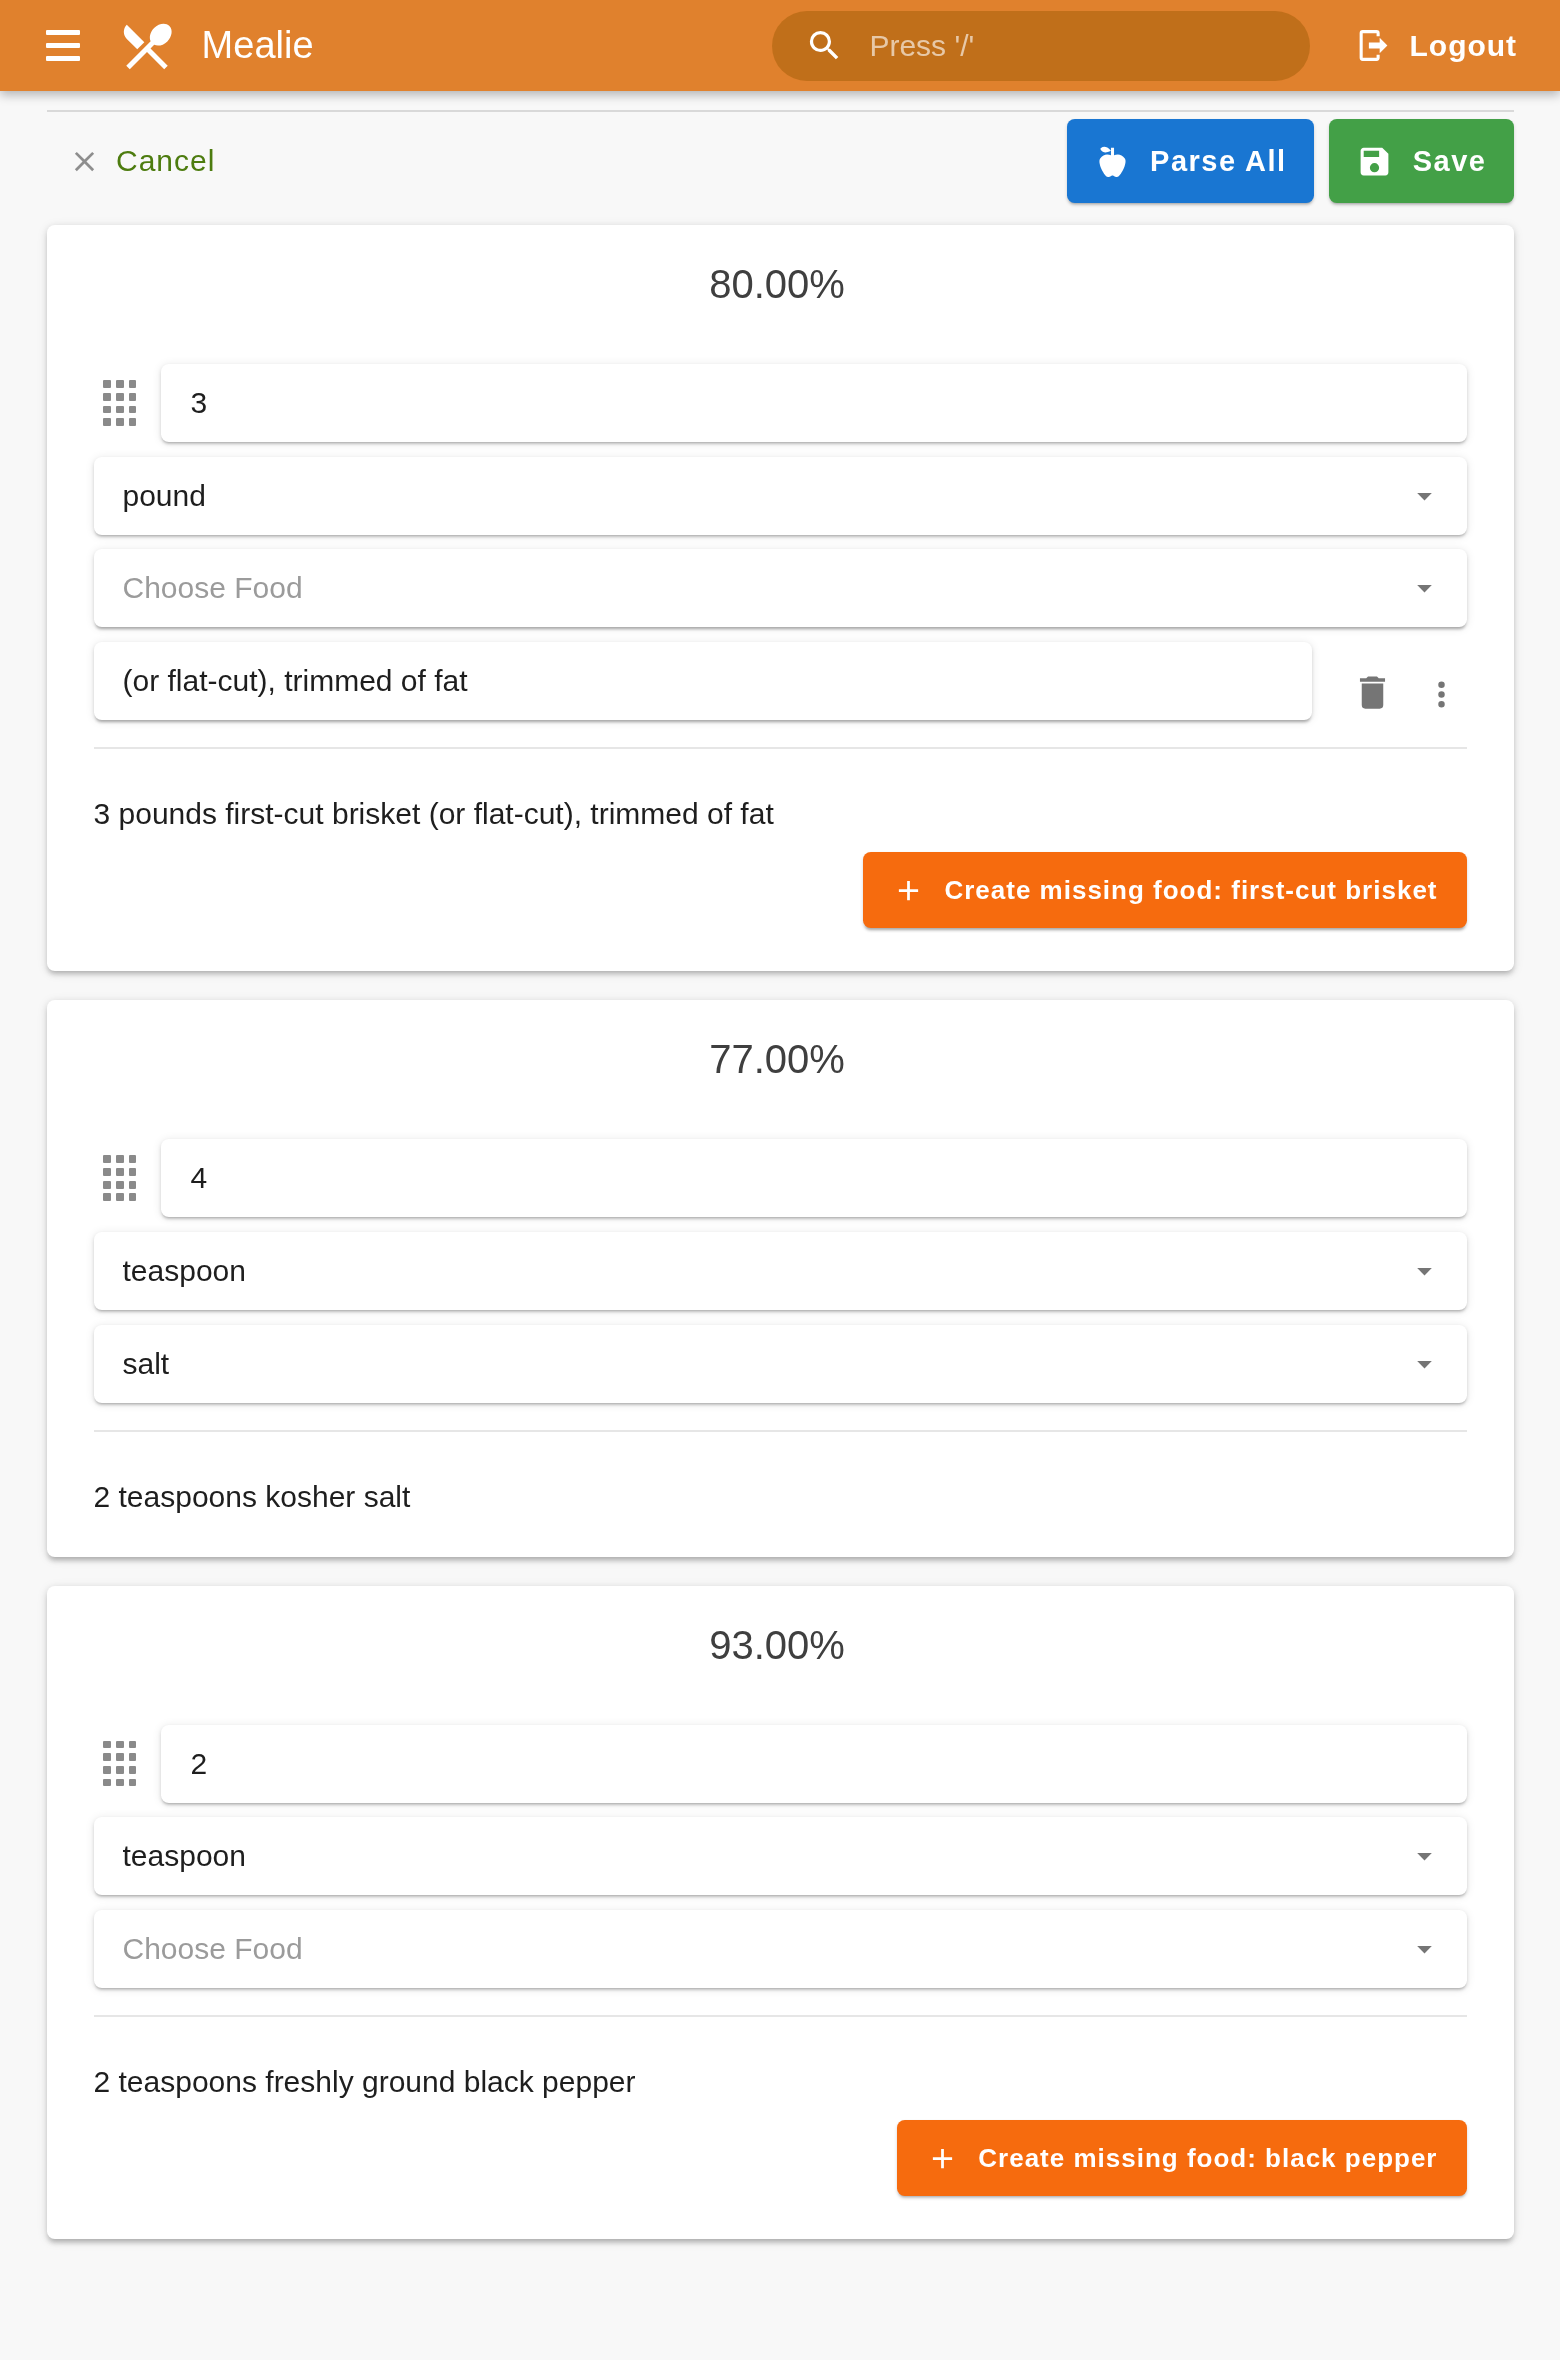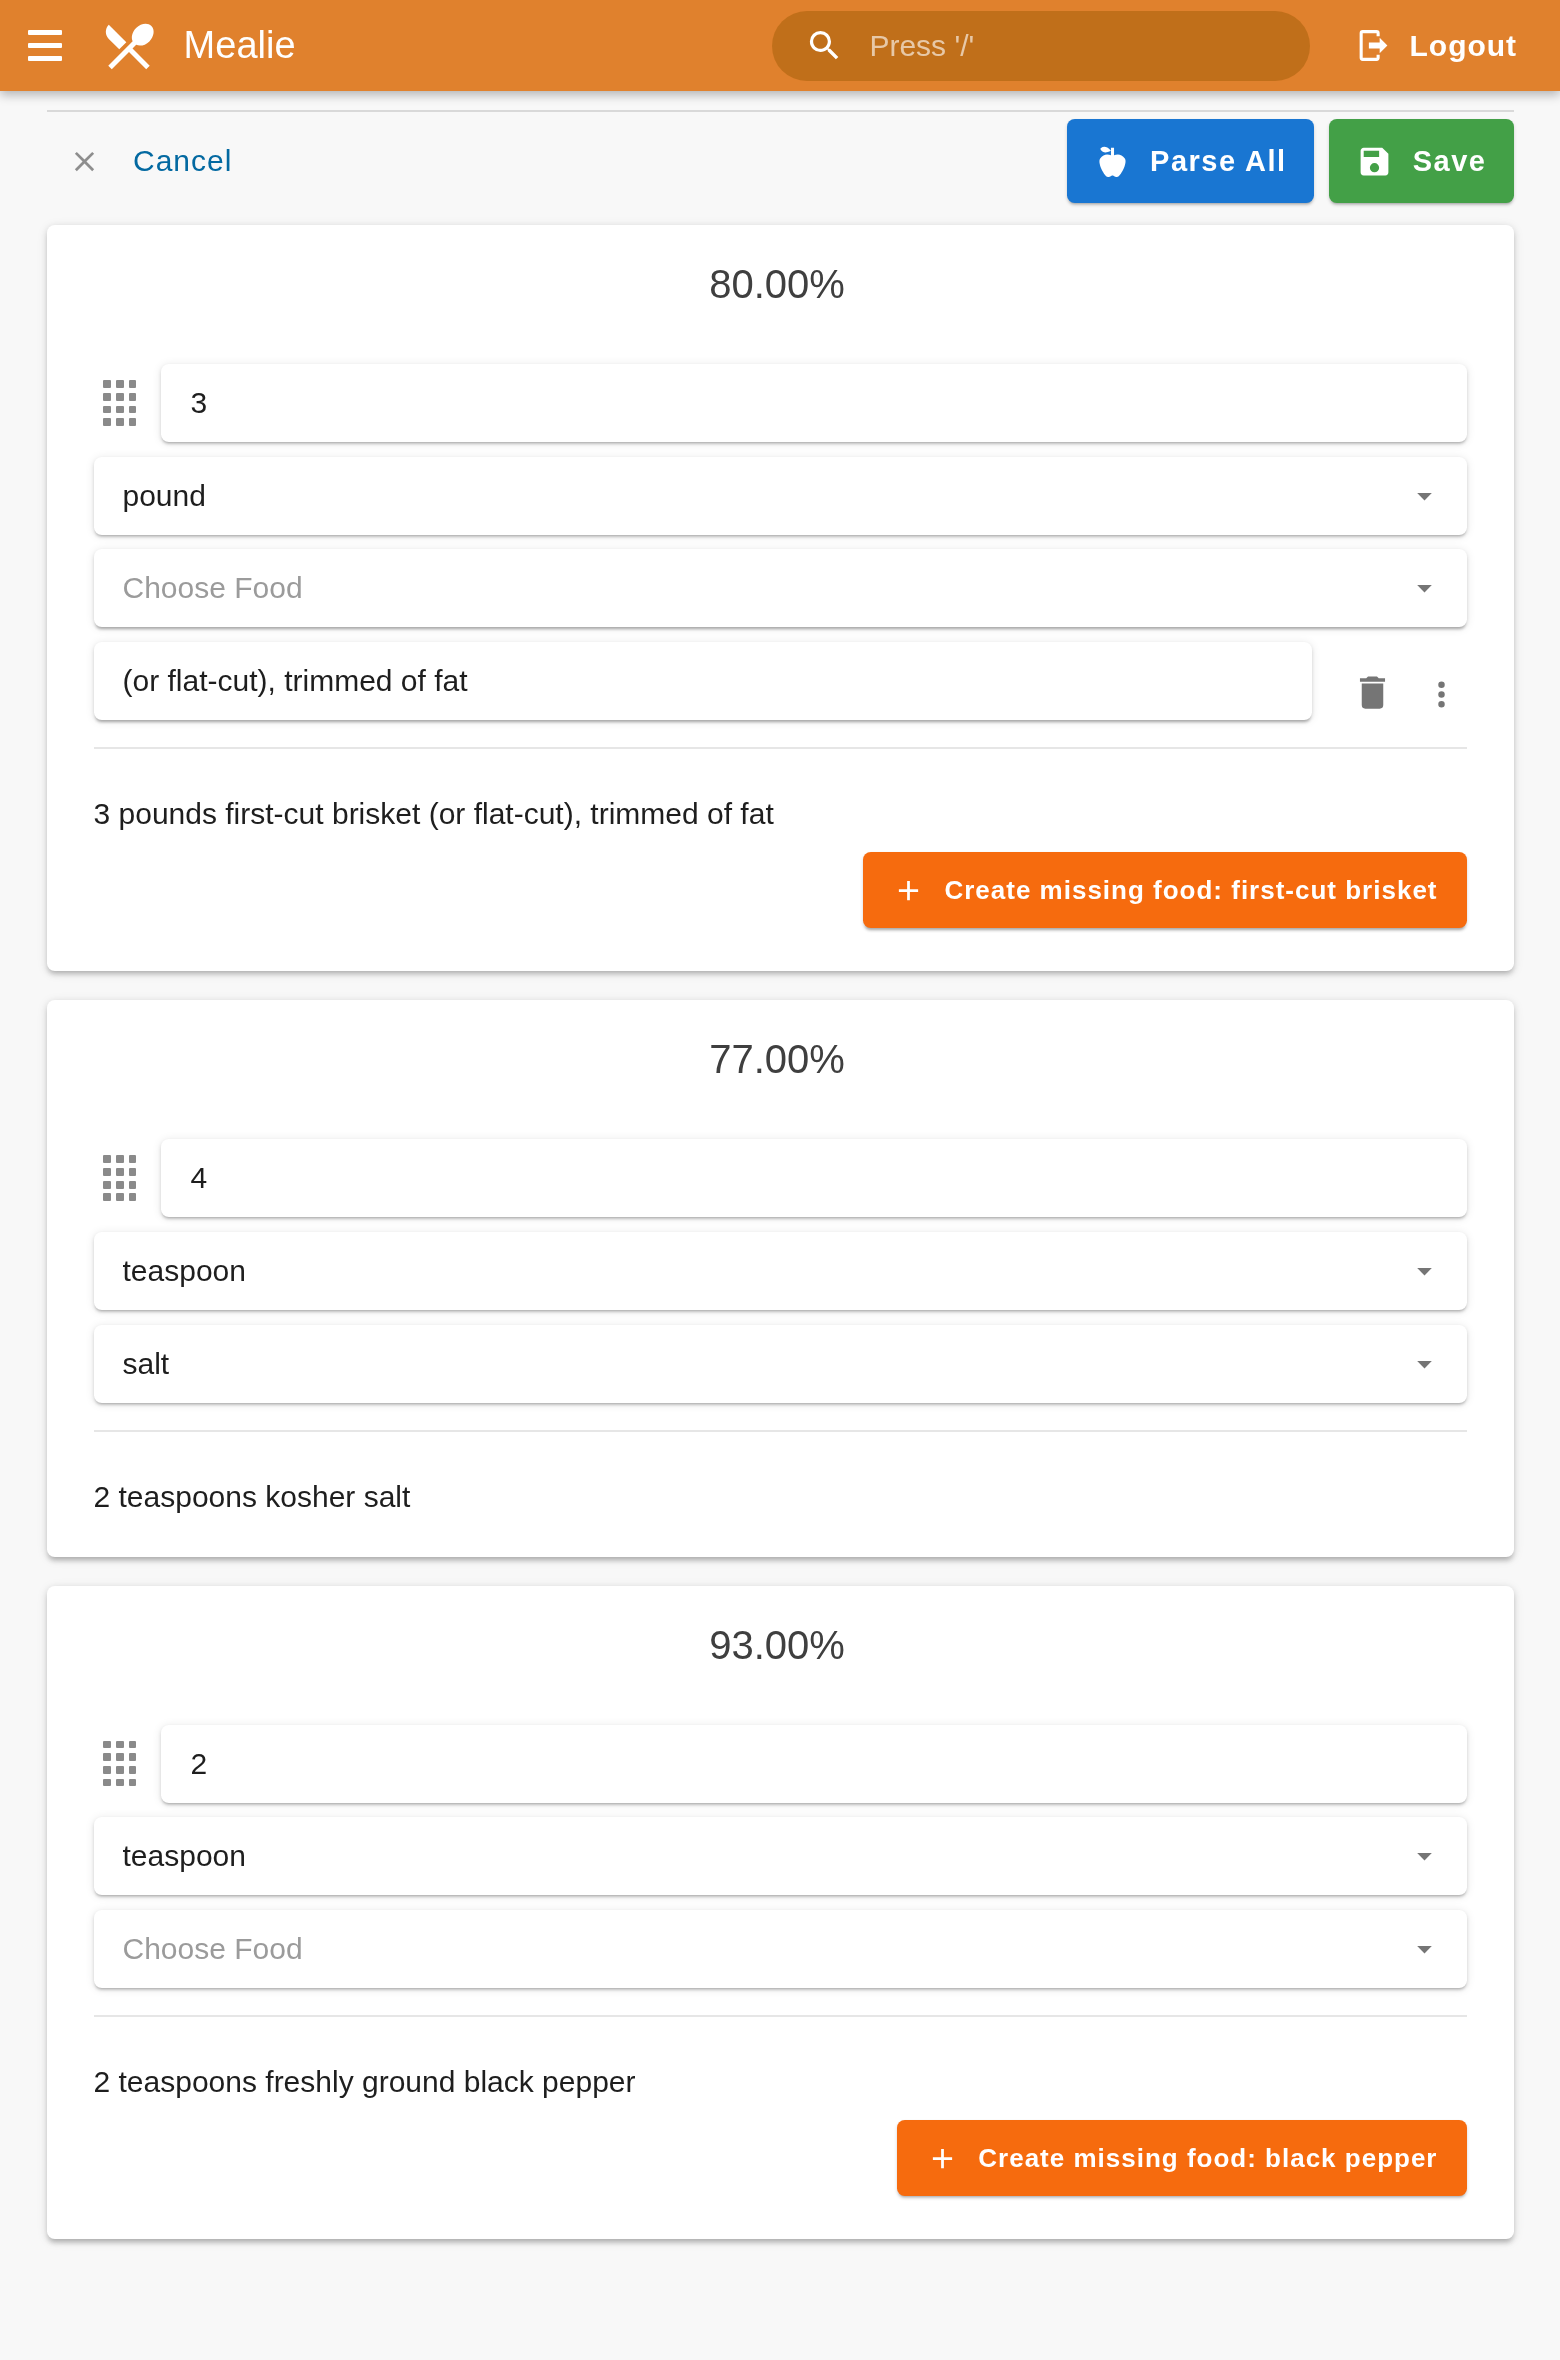--- a/index.html
+++ b/index.html
@@ -9,21 +9,21 @@
     background: #F8F8F8;
     font-family: "Liberation Sans", sans-serif;
   }
   button { font-family: "Liberation Sans", sans-serif; cursor: pointer; }
   input { font-family: "Liberation Sans", sans-serif; }
 
   
   .appbar {
     height: 91px; background: #E0812D;
     display: flex; align-items: center;
-    padding: 0 39px 0 18px;
+    padding: 0 39px 0 36px;
     box-shadow: 0 3.9px 9.8px rgba(0,0,0,.28);
     position: relative; z-index: 5;
   }
   .menu-btn { background: none; border: none; padding: 9.8px; display: flex; }
   .hamburger { display: flex; flex-direction: column; gap: 7.8px; }
   .hamburger i { display: block; width: 34px; height: 4.9px; background: #fff; border-radius: 1px; }
   .logo { margin-left: 27px; display: flex; }
   .logo svg { width: 60px; height: 60px; fill: #fff; }
   .app-title { color: #fff; font-size: 38px; margin-left: 25px; font-weight: 400; }
   .search {
@@ -42,23 +42,23 @@
     background: none; border: none; color: #fff;
     font-size: 30px; font-weight: 700; letter-spacing: 1px; padding: 7.8px 3.9px;
   }
   .logout svg { width: 37px; height: 37px; fill: #fff; }
 
   
   .container { width: 1467px; margin: 0 auto; }
   .top-divider { border: none; height: 2.9px; background: #D9D9D9; margin: 18.5px 0 0 0; }
   .toolbar { display: flex; align-items: center; margin-top: 13.7px; height: 70px; }
   .cancel-btn {
-    display: flex; align-items: center; gap: 32px;
+    display: flex; align-items: center; gap: 15px;
     background: none; border: none; padding: 0 11.7px 0 21.5px;
-    color: #0369a1; font-size: 30px; font-weight: 500; letter-spacing: 1px;
+    color: #4d7c0f; font-size: 30px; font-weight: 500; letter-spacing: 1px;
   }
   .cancel-btn svg { width: 33px; height: 33px; fill: #8E8E8E; }
   .btn {
     height: 84px; border: none; border-radius: 7.8px; color: #fff;
     font-weight: 700; font-size: 29px; letter-spacing: 1.5px;
     display: flex; align-items: center; gap: 19.5px; padding: 16px 27px;
     box-shadow: 0 3.9px 2.9px -2.9px rgba(0,0,0,.25), 0 2px 3.9px 0 rgba(0,0,0,.14);
   }
   .btn svg { width: 37px; height: 37px; fill: #fff; }
   .btn-parse { background: #1976D2; margin-left: auto; }

